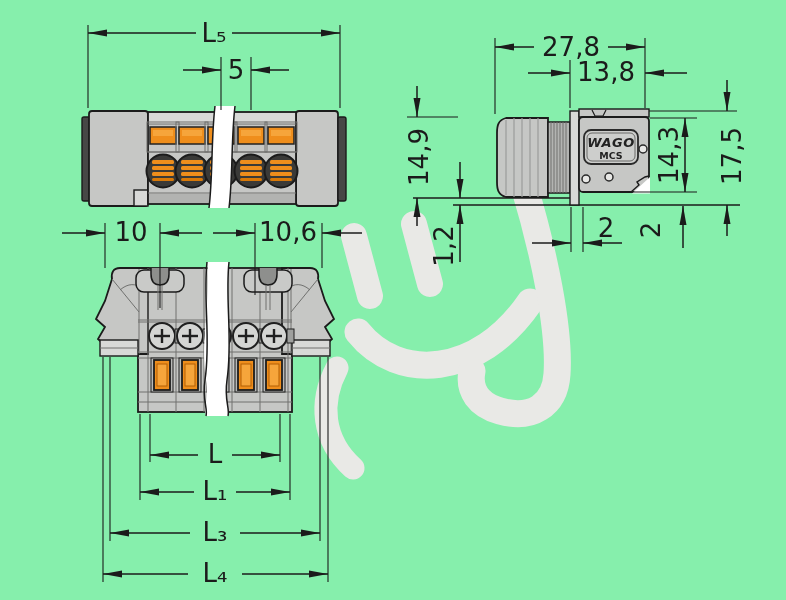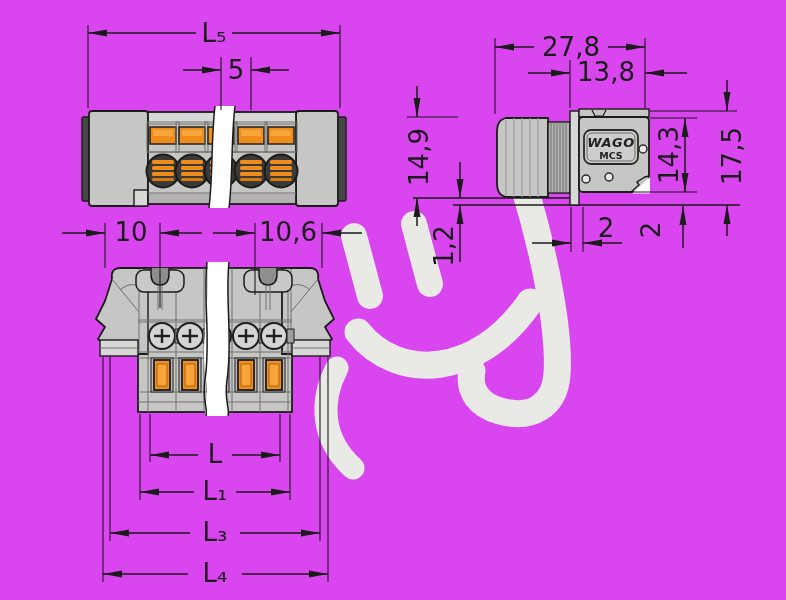--- a/index.html
+++ b/index.html
@@ -1,16 +1,16 @@
 <!DOCTYPE html>
 <html><head>
 <meta charset="utf-8">
 <style>
   html,body{margin:0;padding:0;background:#ffffff;}
-  .stage{position:relative;width:786px;height:600px;background:#d946ef;overflow:hidden;}
+  .stage{position:relative;width:786px;height:600px;background:#86efac;overflow:hidden;}
   svg{display:block;}
   .ol   {fill:#c6c7c5;stroke:#1b1b1b;stroke-width:1.8;}
   .olL  {fill:#d8d9d7;stroke:#1b1b1b;stroke-width:1.4;}
   .olD  {fill:#474746;stroke:#1b1b1b;stroke-width:1.4;}
   .part {stroke:#1b1b1b;fill:none;stroke-width:1.6;}
   .ln   {stroke:#1b1b1b;stroke-width:1.5;fill:none;}
   .ext  {stroke:#1b1b1b;stroke-width:1.1;fill:none;}
   .thin {stroke:#70716f;stroke-width:1;fill:none;}
   .shade{stroke:#9b9c9a;stroke-width:1.2;fill:none;}
   .dimtxt{font:26px "DejaVu Sans","Liberation Sans",sans-serif;fill:#1b1b1b;text-anchor:middle;}

